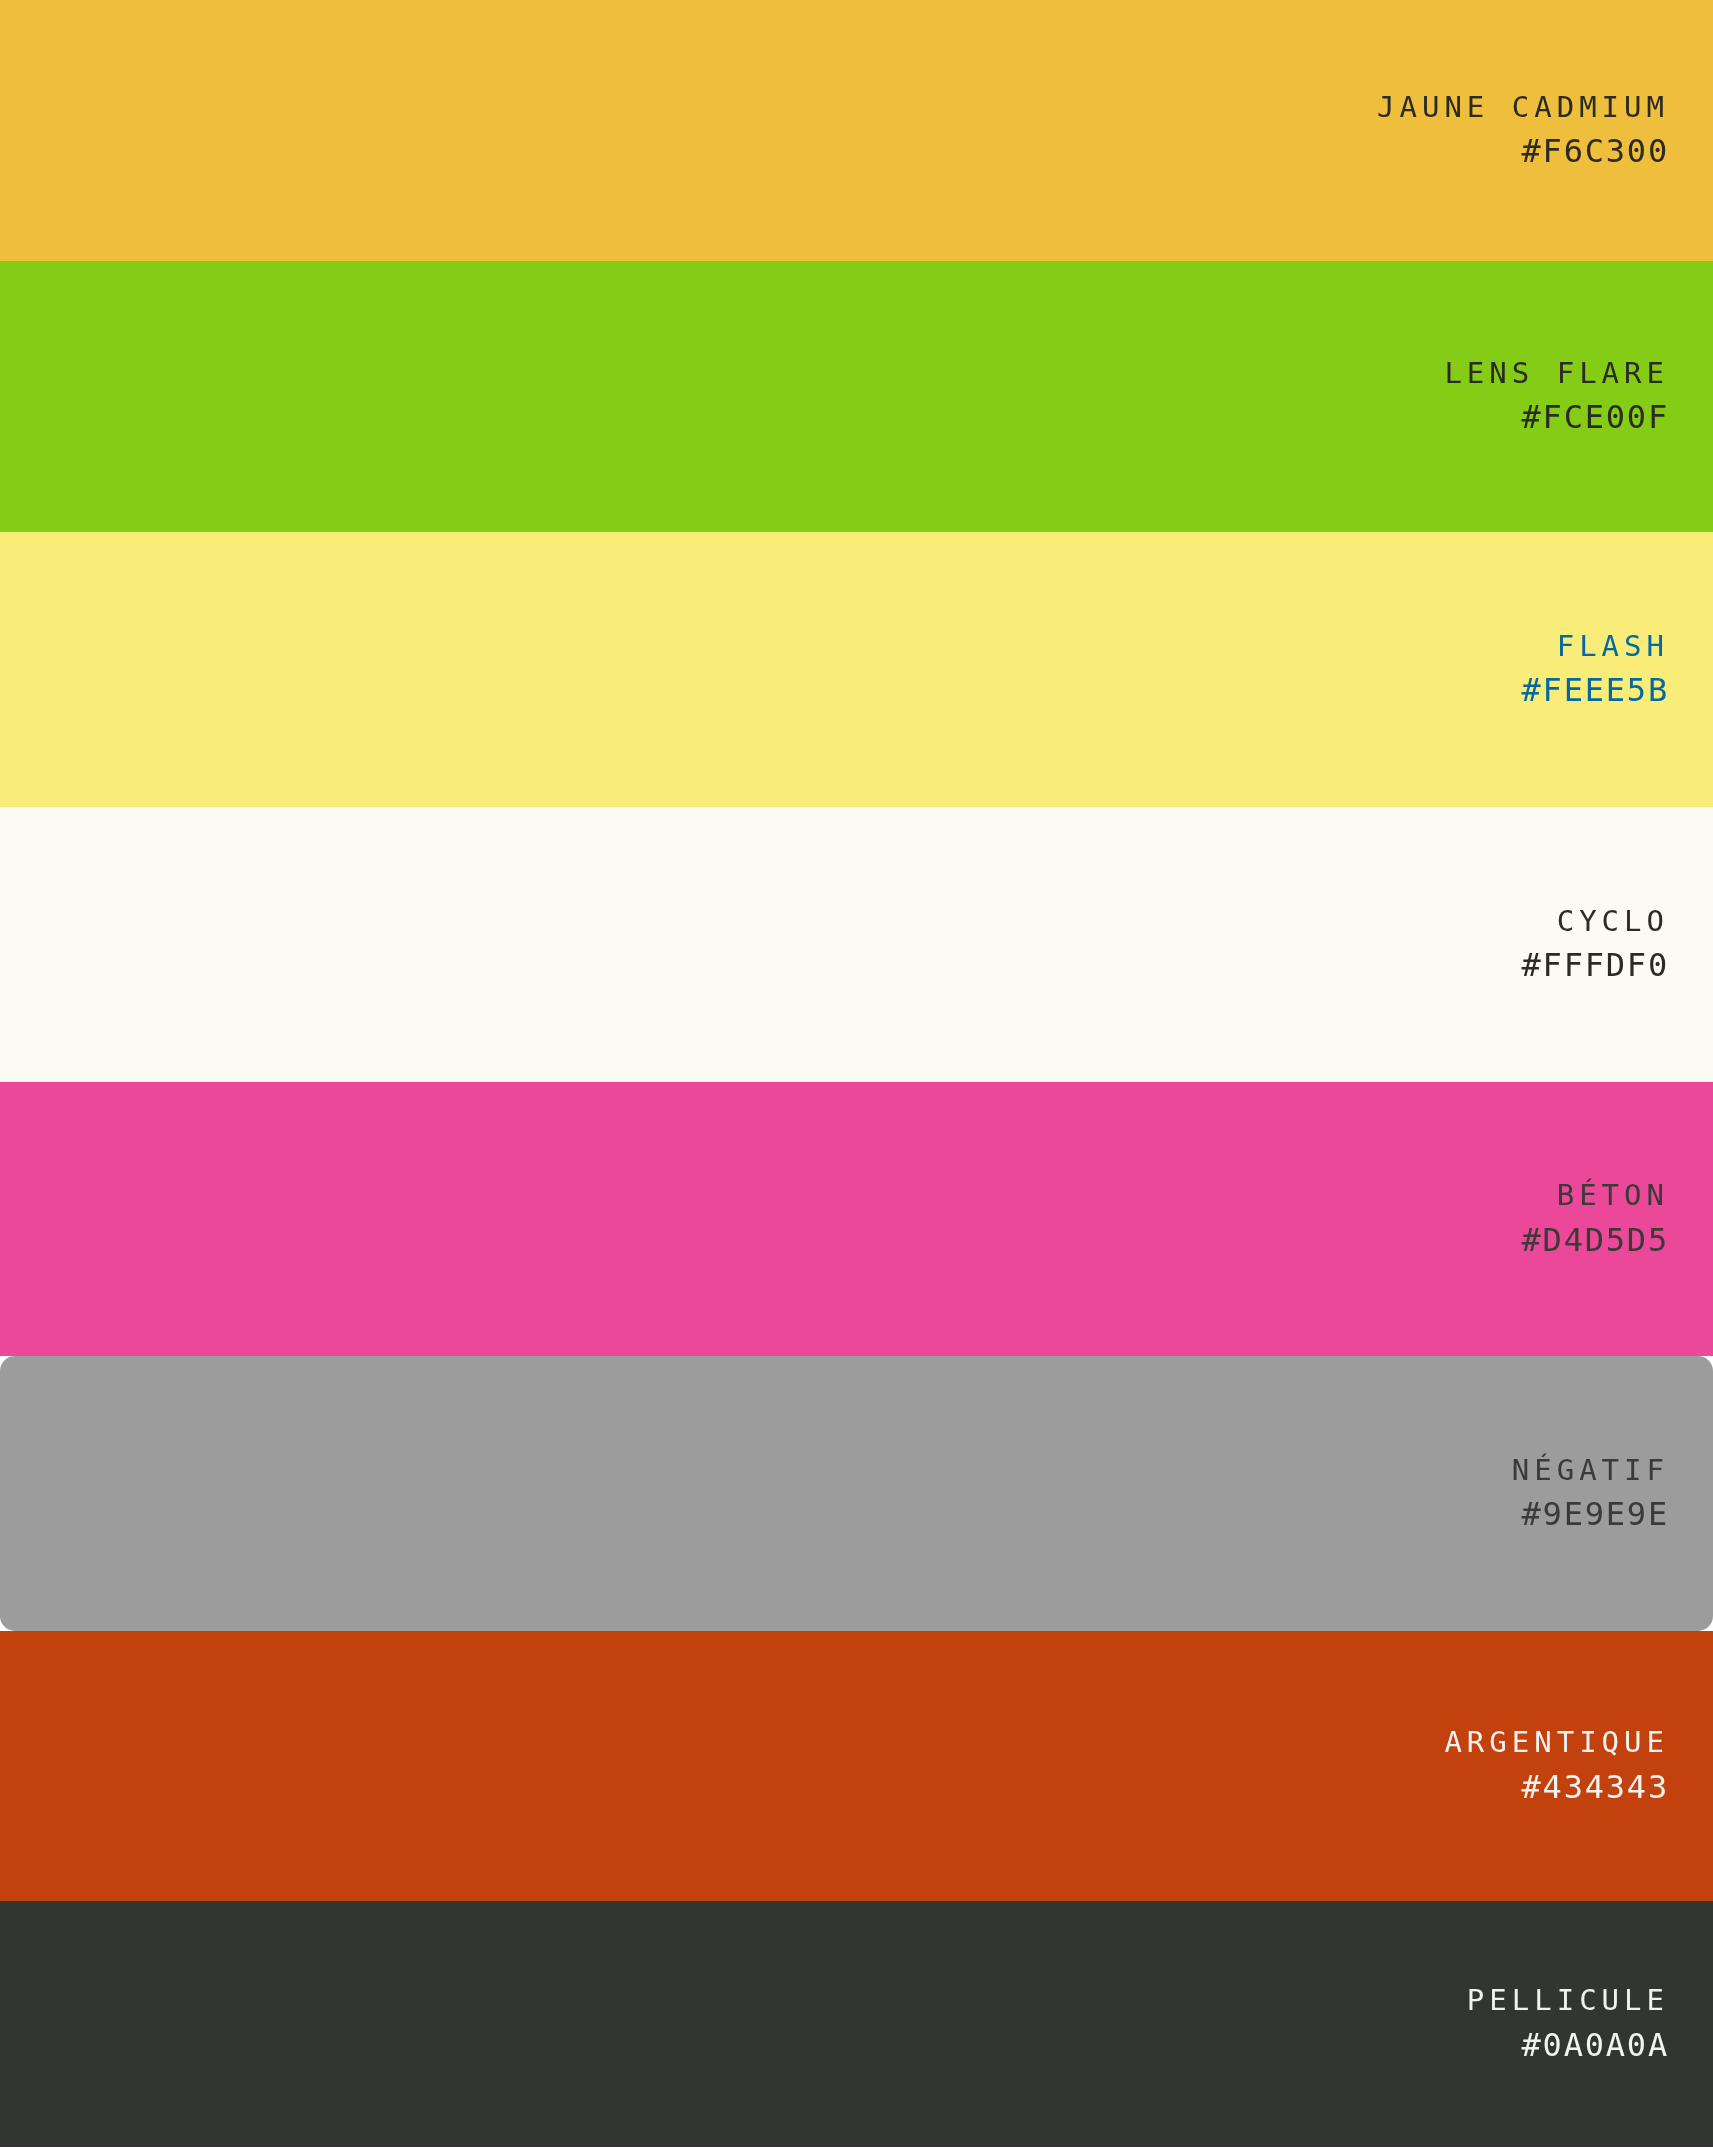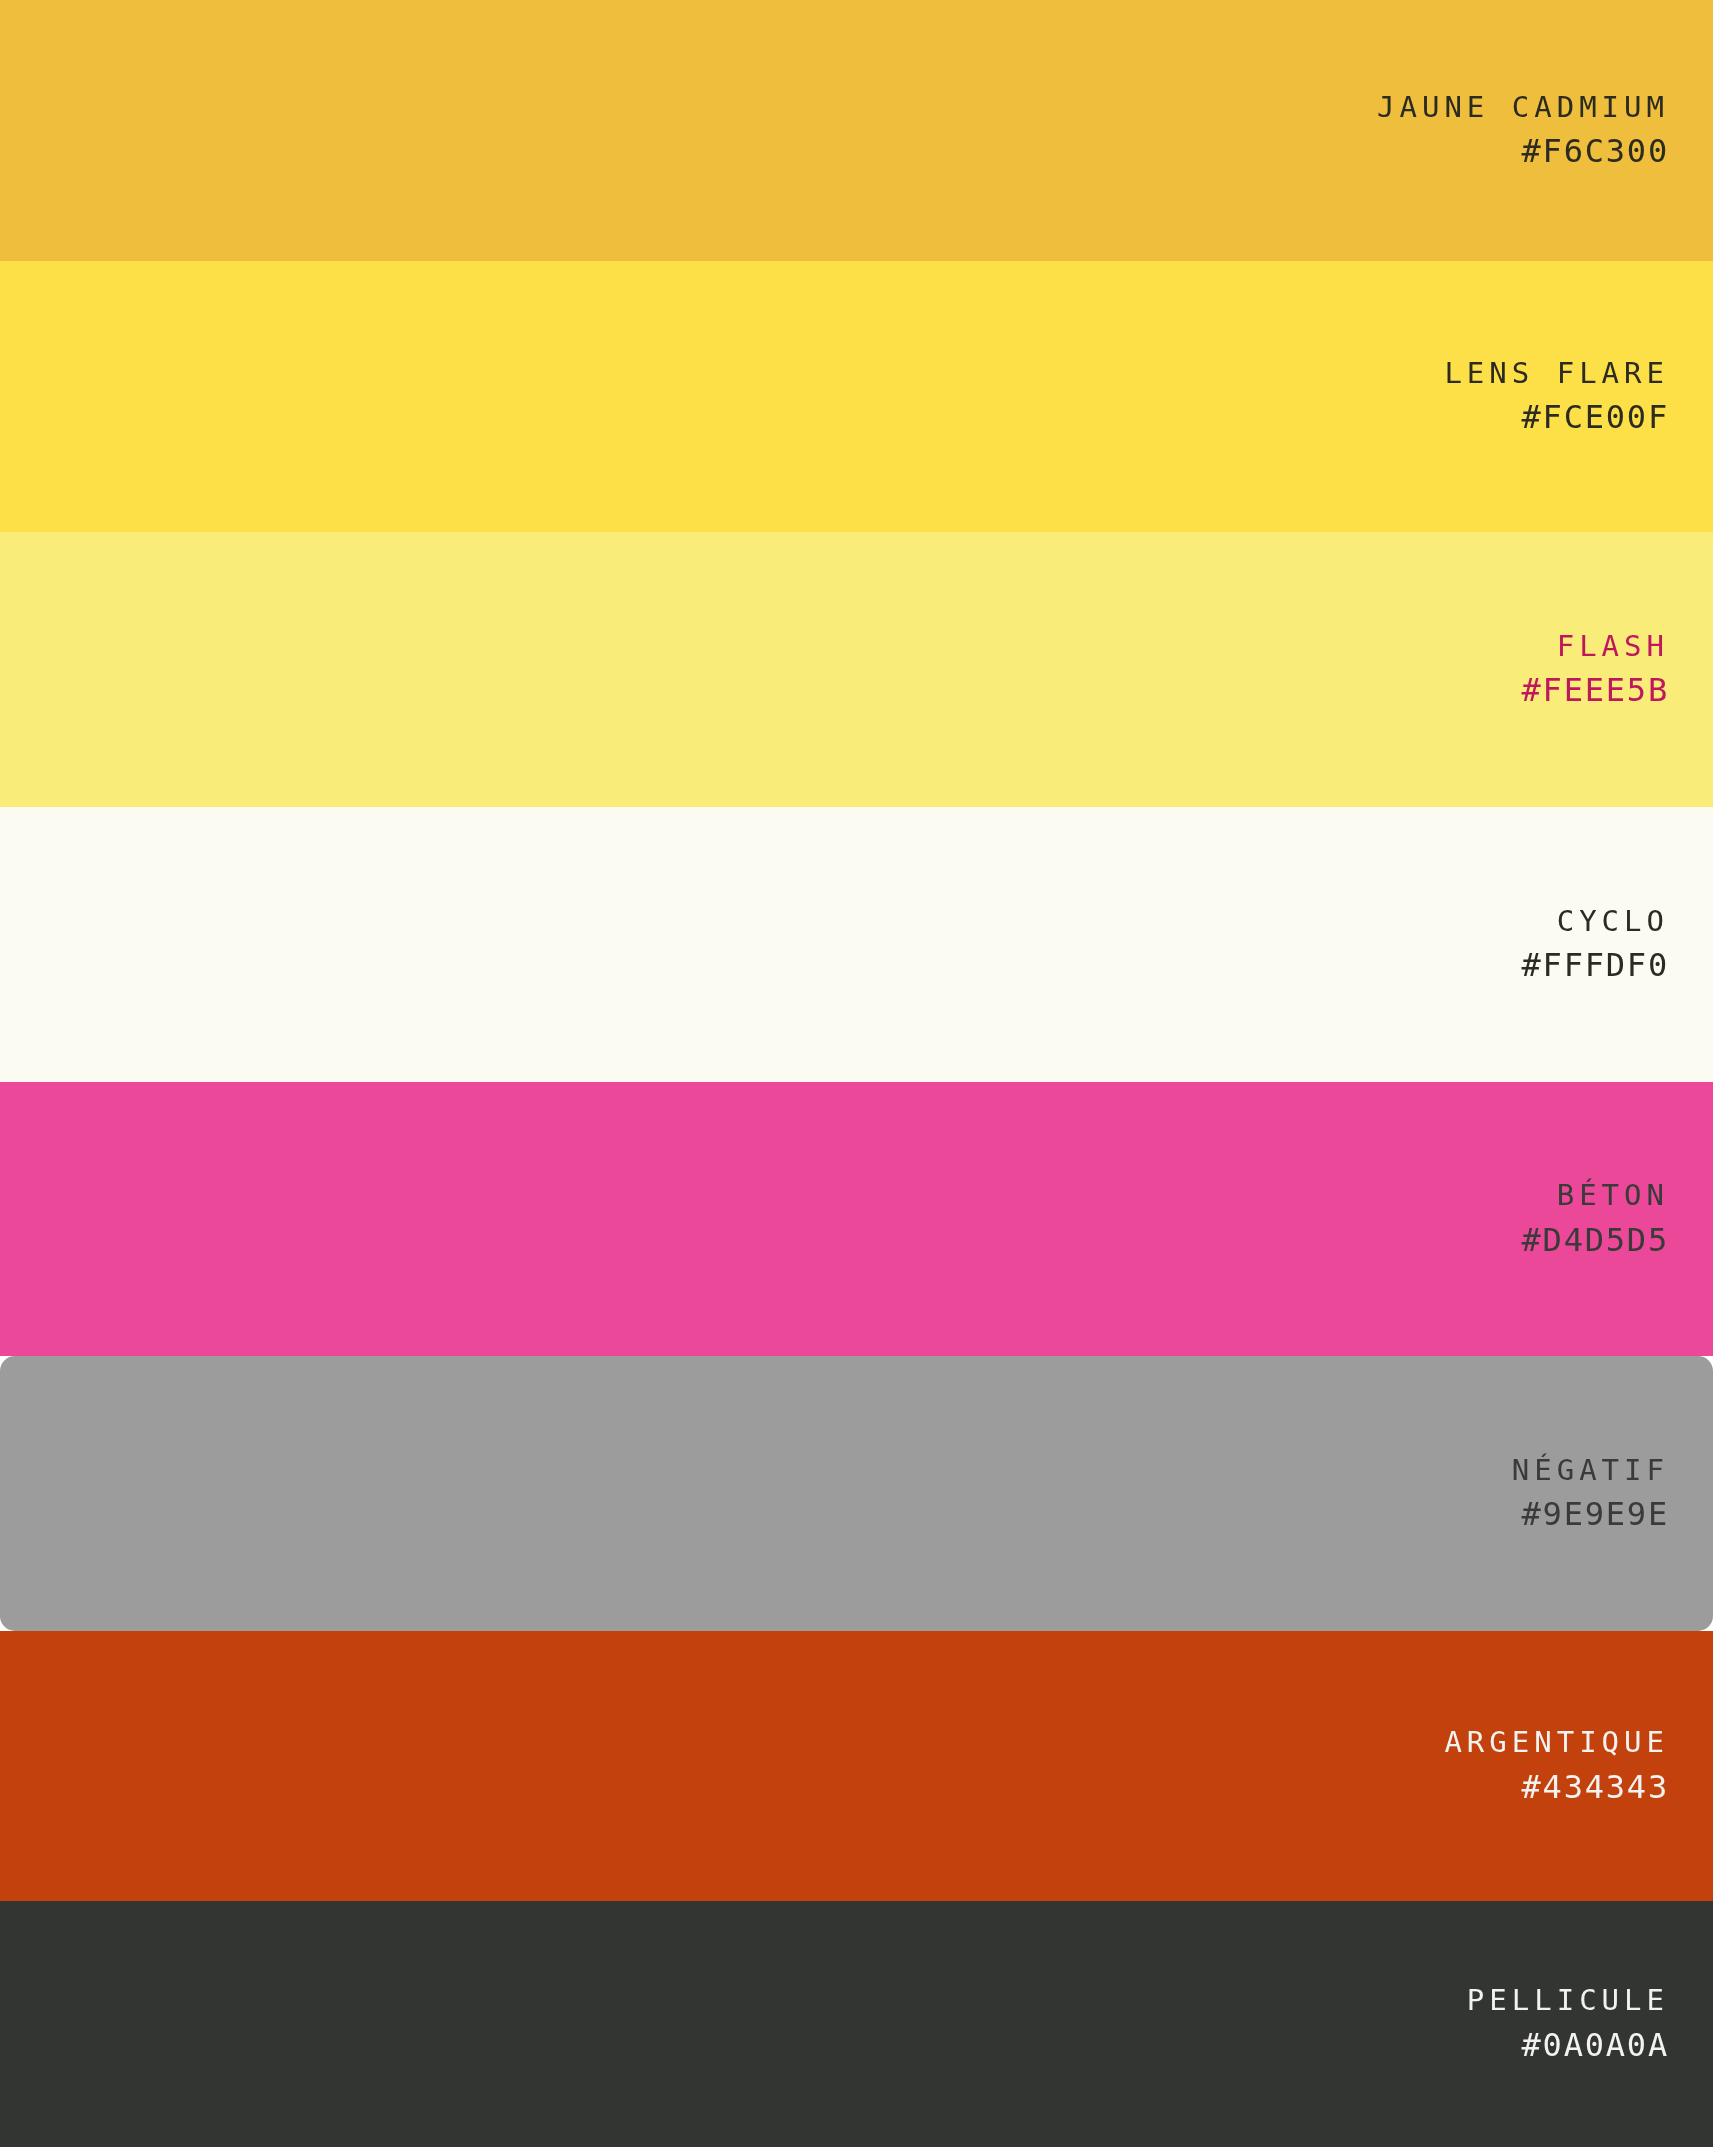--- a/index.html
+++ b/index.html
@@ -56,25 +56,25 @@
 </style>
 </head>
 <body>
 
 <div class="palette">
 
 <div class="swatch" style="background: rgb(238, 190, 60); color: rgb(43, 43, 34); height: 261px; flex: 0 0 261px;">
       <div class="swatch-name">JAUNE CADMIUM</div>
       <div class="swatch-hex">#F6C300</div>
     </div>
-    <div class="swatch" style="background: #fde047; color: rgb(43, 43, 34); height: 271px; flex: 0 0 271px;">
+    <div class="swatch" style="background: #84cc16; color: rgb(43, 43, 34); height: 271px; flex: 0 0 271px;">
       <div class="swatch-name">LENS FLARE</div>
       <div class="swatch-hex">#FCE00F</div>
     </div>
-    <div class="swatch" style="background: rgb(250, 236, 121); color: #be185d; height: 275px; flex: 0 0 275px;">
+    <div class="swatch" style="background: rgb(250, 236, 121); color: #0369a1; height: 275px; flex: 0 0 275px;">
       <div class="swatch-name">FLASH</div>
       <div class="swatch-hex">#FEEE5B</div>
     </div>
     <div class="swatch" style="background: rgb(252, 251, 242); color: rgb(43, 43, 34); height: 275px; flex: 0 0 275px;">
       <div class="swatch-name">CYCLO</div>
       <div class="swatch-hex">#FFFDF0</div>
     </div>
     <div class="swatch" style="background: #ec4899; color: rgb(58, 58, 56); height: 274px; flex: 0 0 274px;">
       <div class="swatch-name">BÉTON</div>
       <div class="swatch-hex">#D4D5D5</div>

